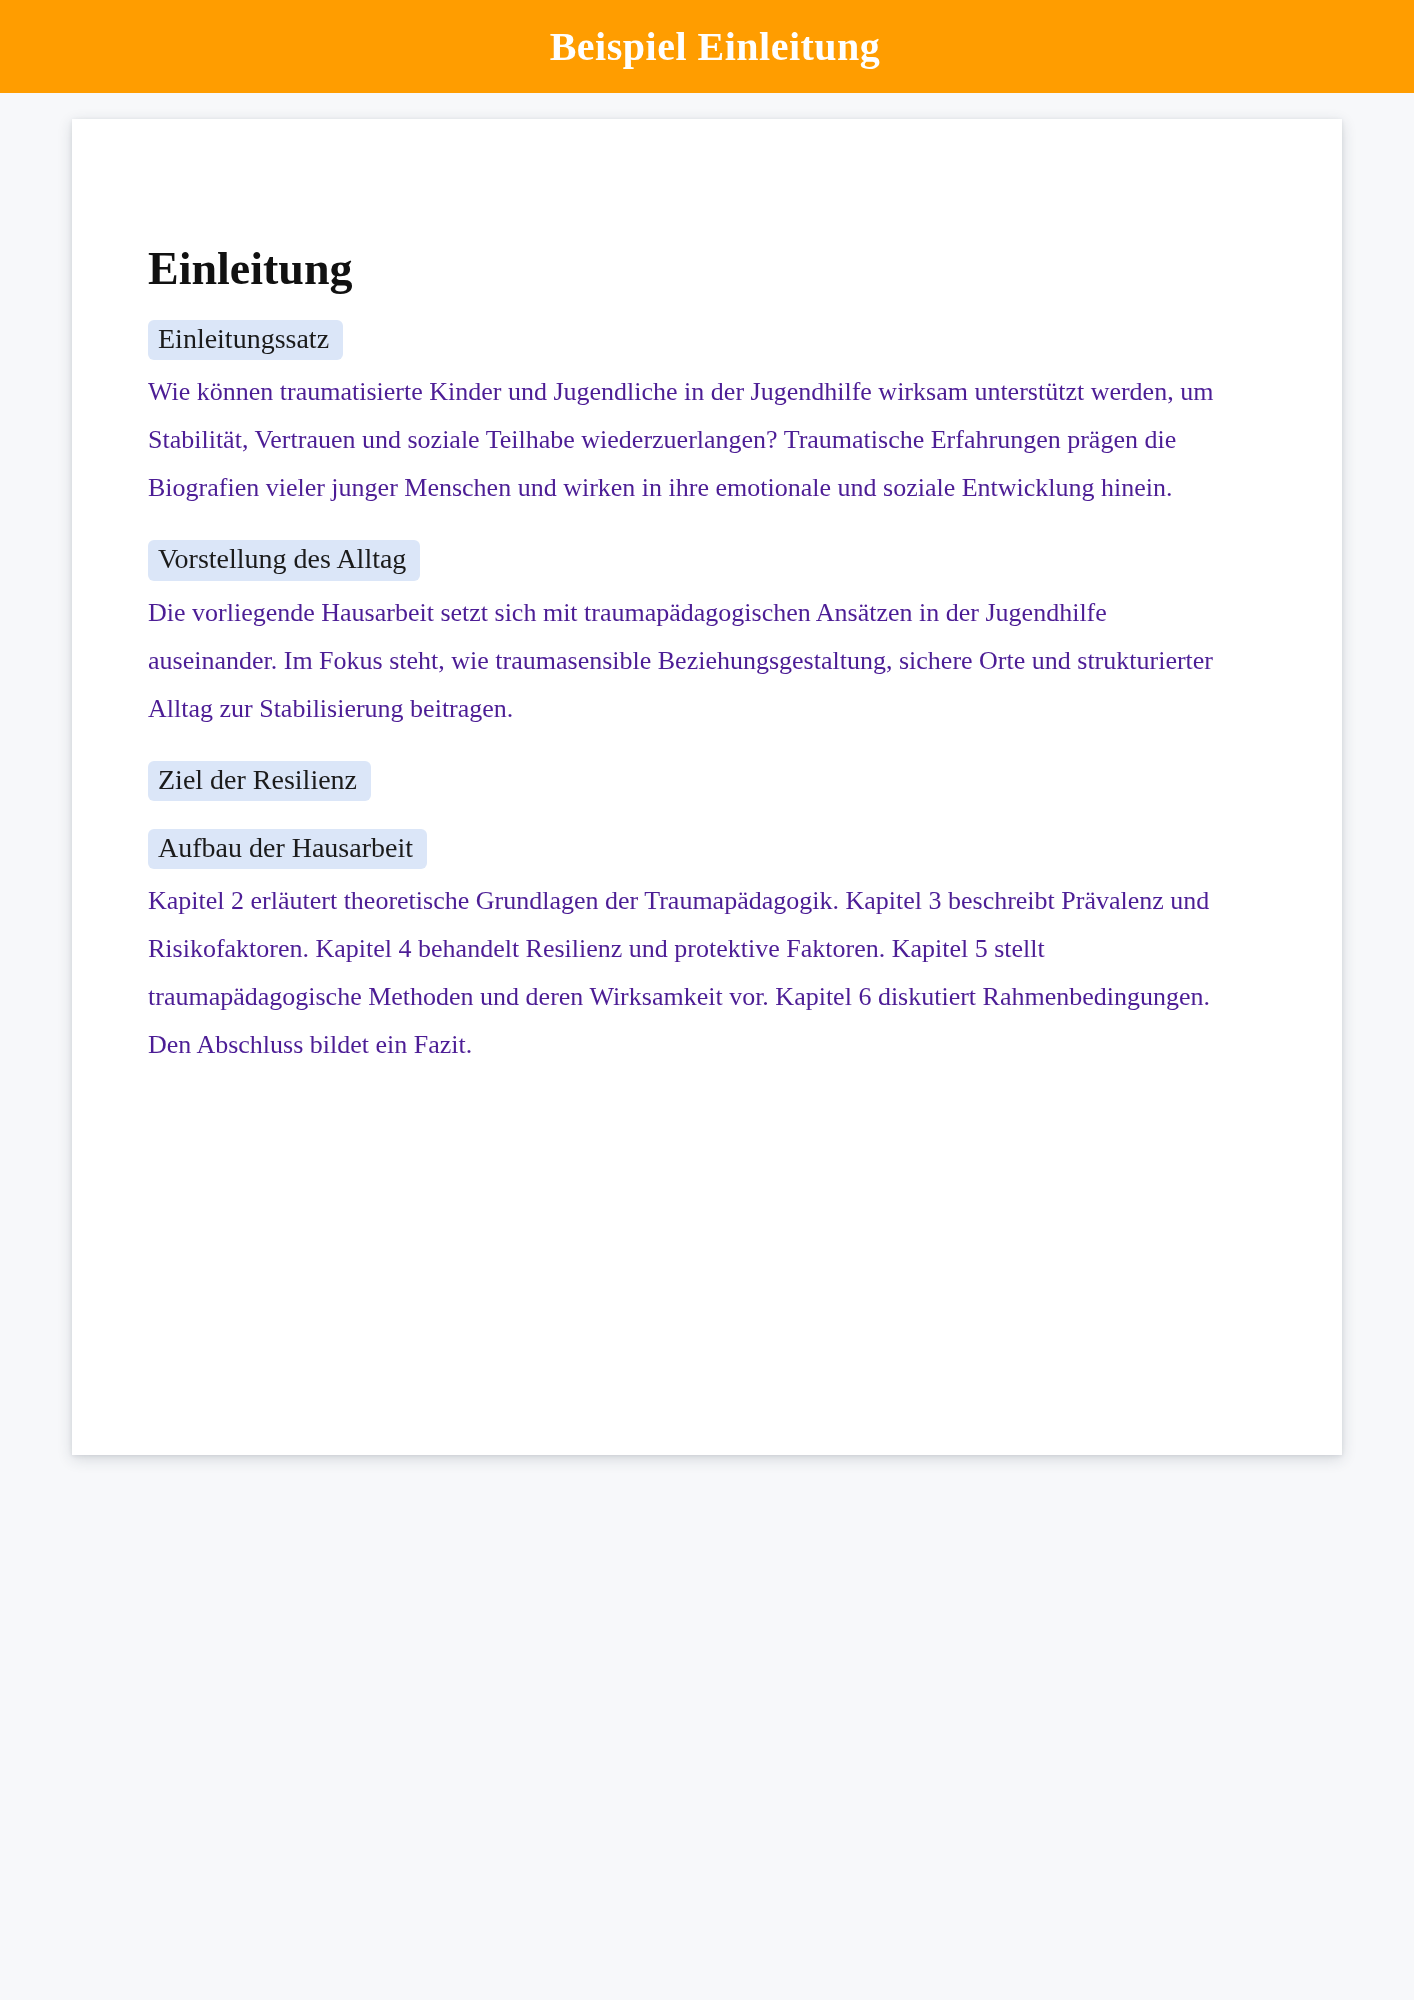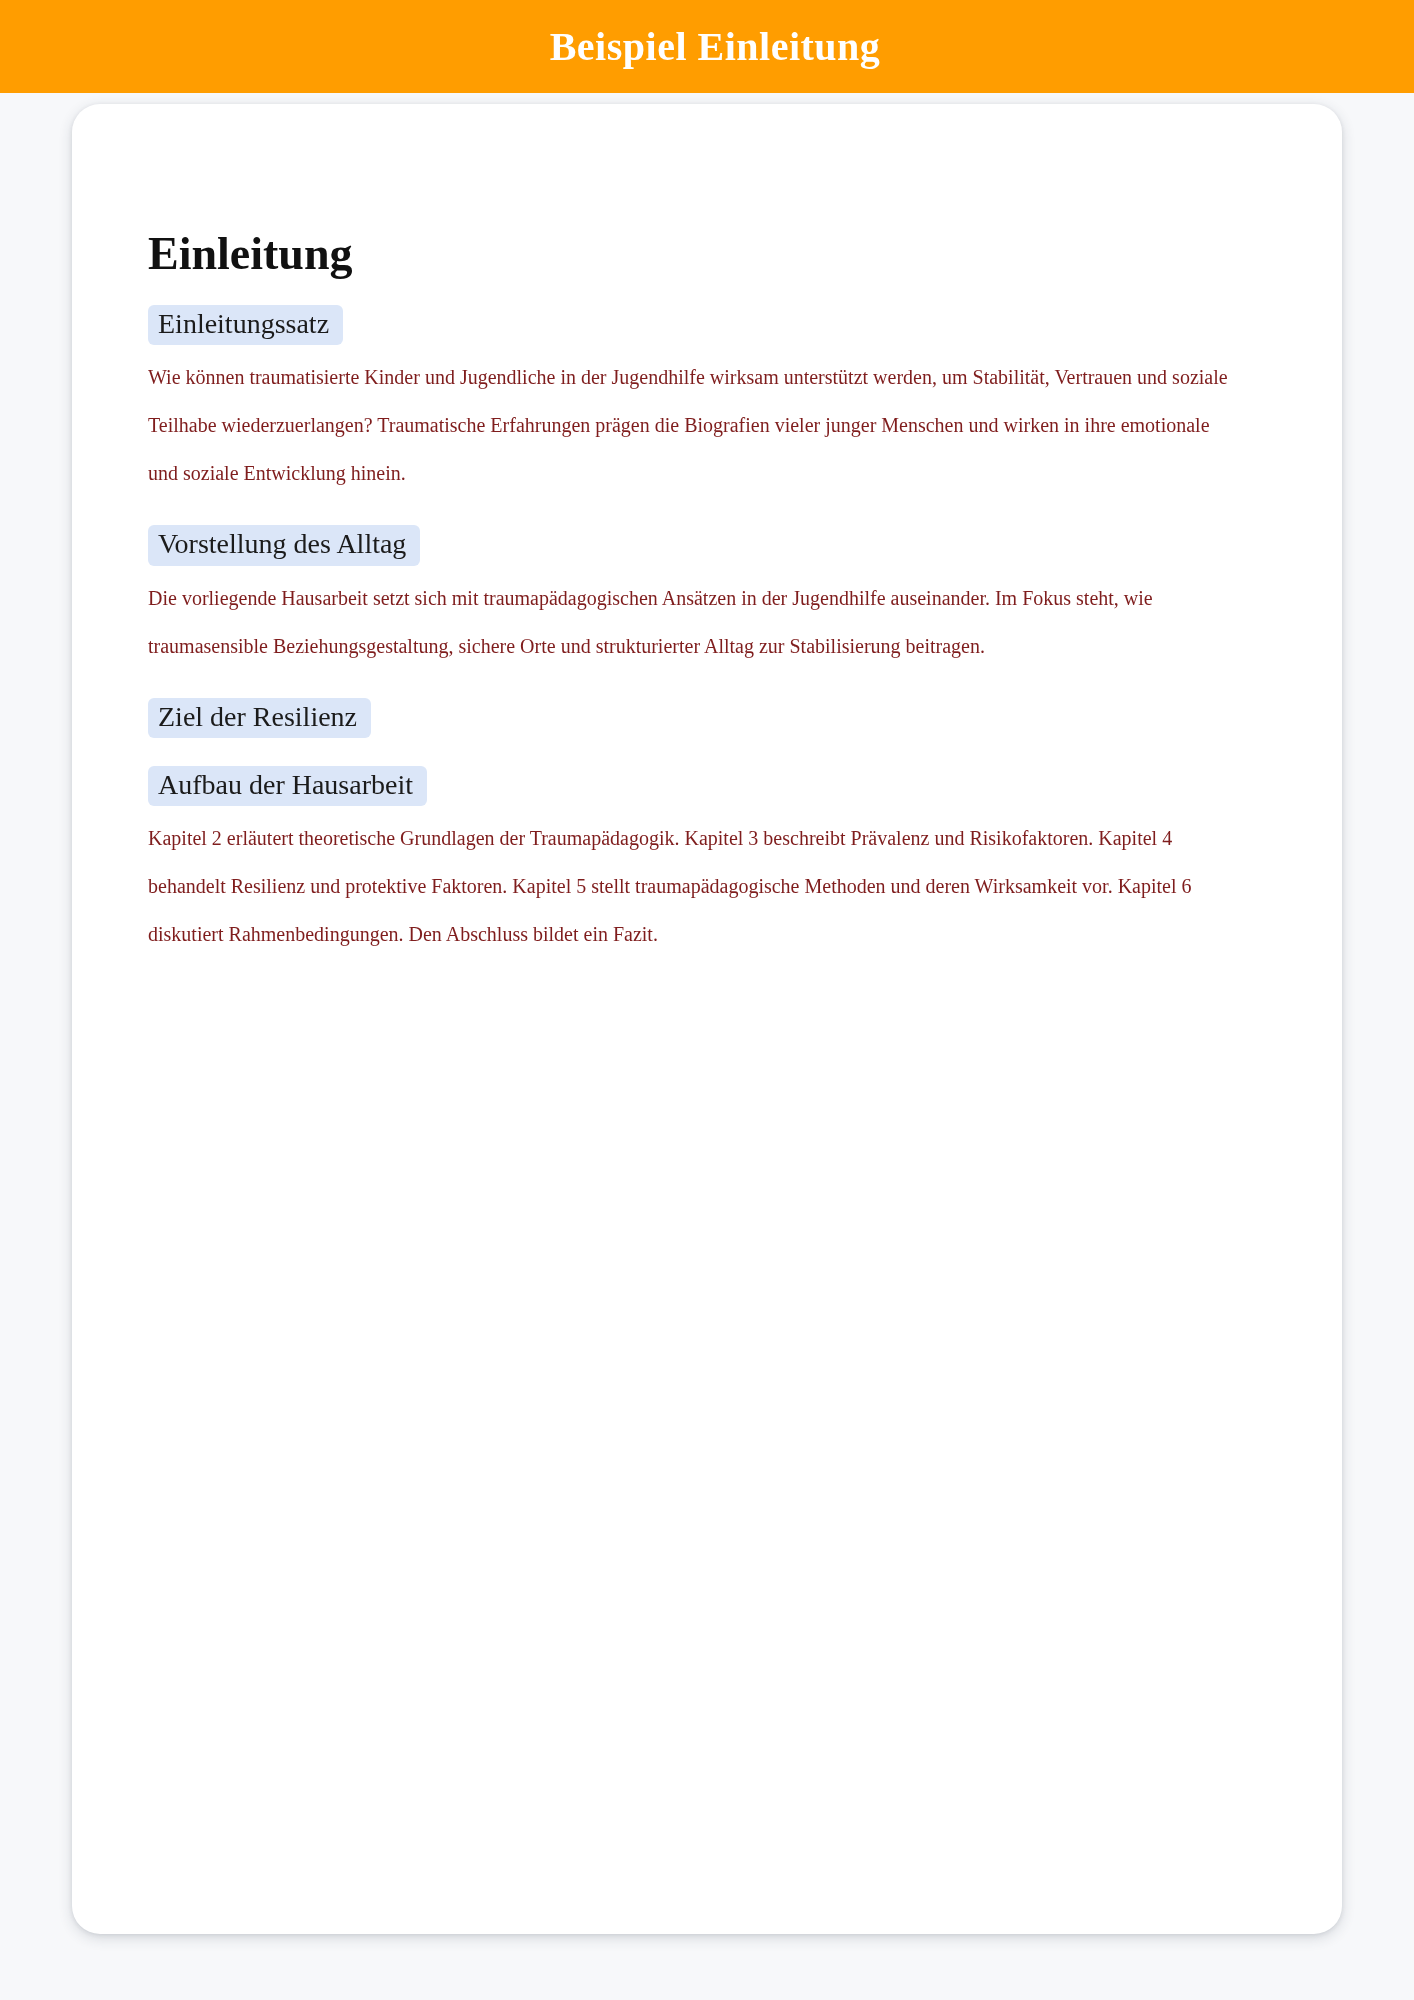--- a/index.html
+++ b/index.html
@@ -29,26 +29,25 @@
   .banner-title {
     color: #ffffff;
     font-size: 40px;
     font-weight: bold;
     letter-spacing: 0.5px;
     margin-left: 16px;
   }
   .page-card {
     position: absolute;
     left: 72px;
-    top: 104px;
+    top: 119px;
     width: 1270px;
-    height: 1830px;
+    height: 1336px;
     background: #ffffff;
     box-shadow: 0 4px 14px rgba(40, 50, 70, 0.16), 0 1px 4px rgba(40, 50, 70, 0.10);
-    border-radius: 28px;
   }
   .page-content {
     padding: 122px 100px 0 76px;
   }
   h1.doc-title {
     margin: 0 0 24px 0;
     font-size: 46px;
     line-height: 1.2;
     font-weight: bold;
     color: #111111;
@@ -60,23 +59,23 @@
     display: inline-block;
     background: #dbe6f8;
     border-radius: 6px;
     padding: 3px 14px 5px 10px;
     font-size: 28px;
     line-height: 1.15;
     color: #1b1b1b;
   }
   .section-text {
     margin: 8px 0 0 0;
-    font-size: 20px;
+    font-size: 26px;
     line-height: 48px;
-    color: #7f1d1d;
+    color: #4c1d95;
     max-width: 1092px;
   }
 </style>
 </head>
 <body>
 
 <header class="banner">
   <span class="banner-title">Beispiel Einleitung</span>
 </header>
 

